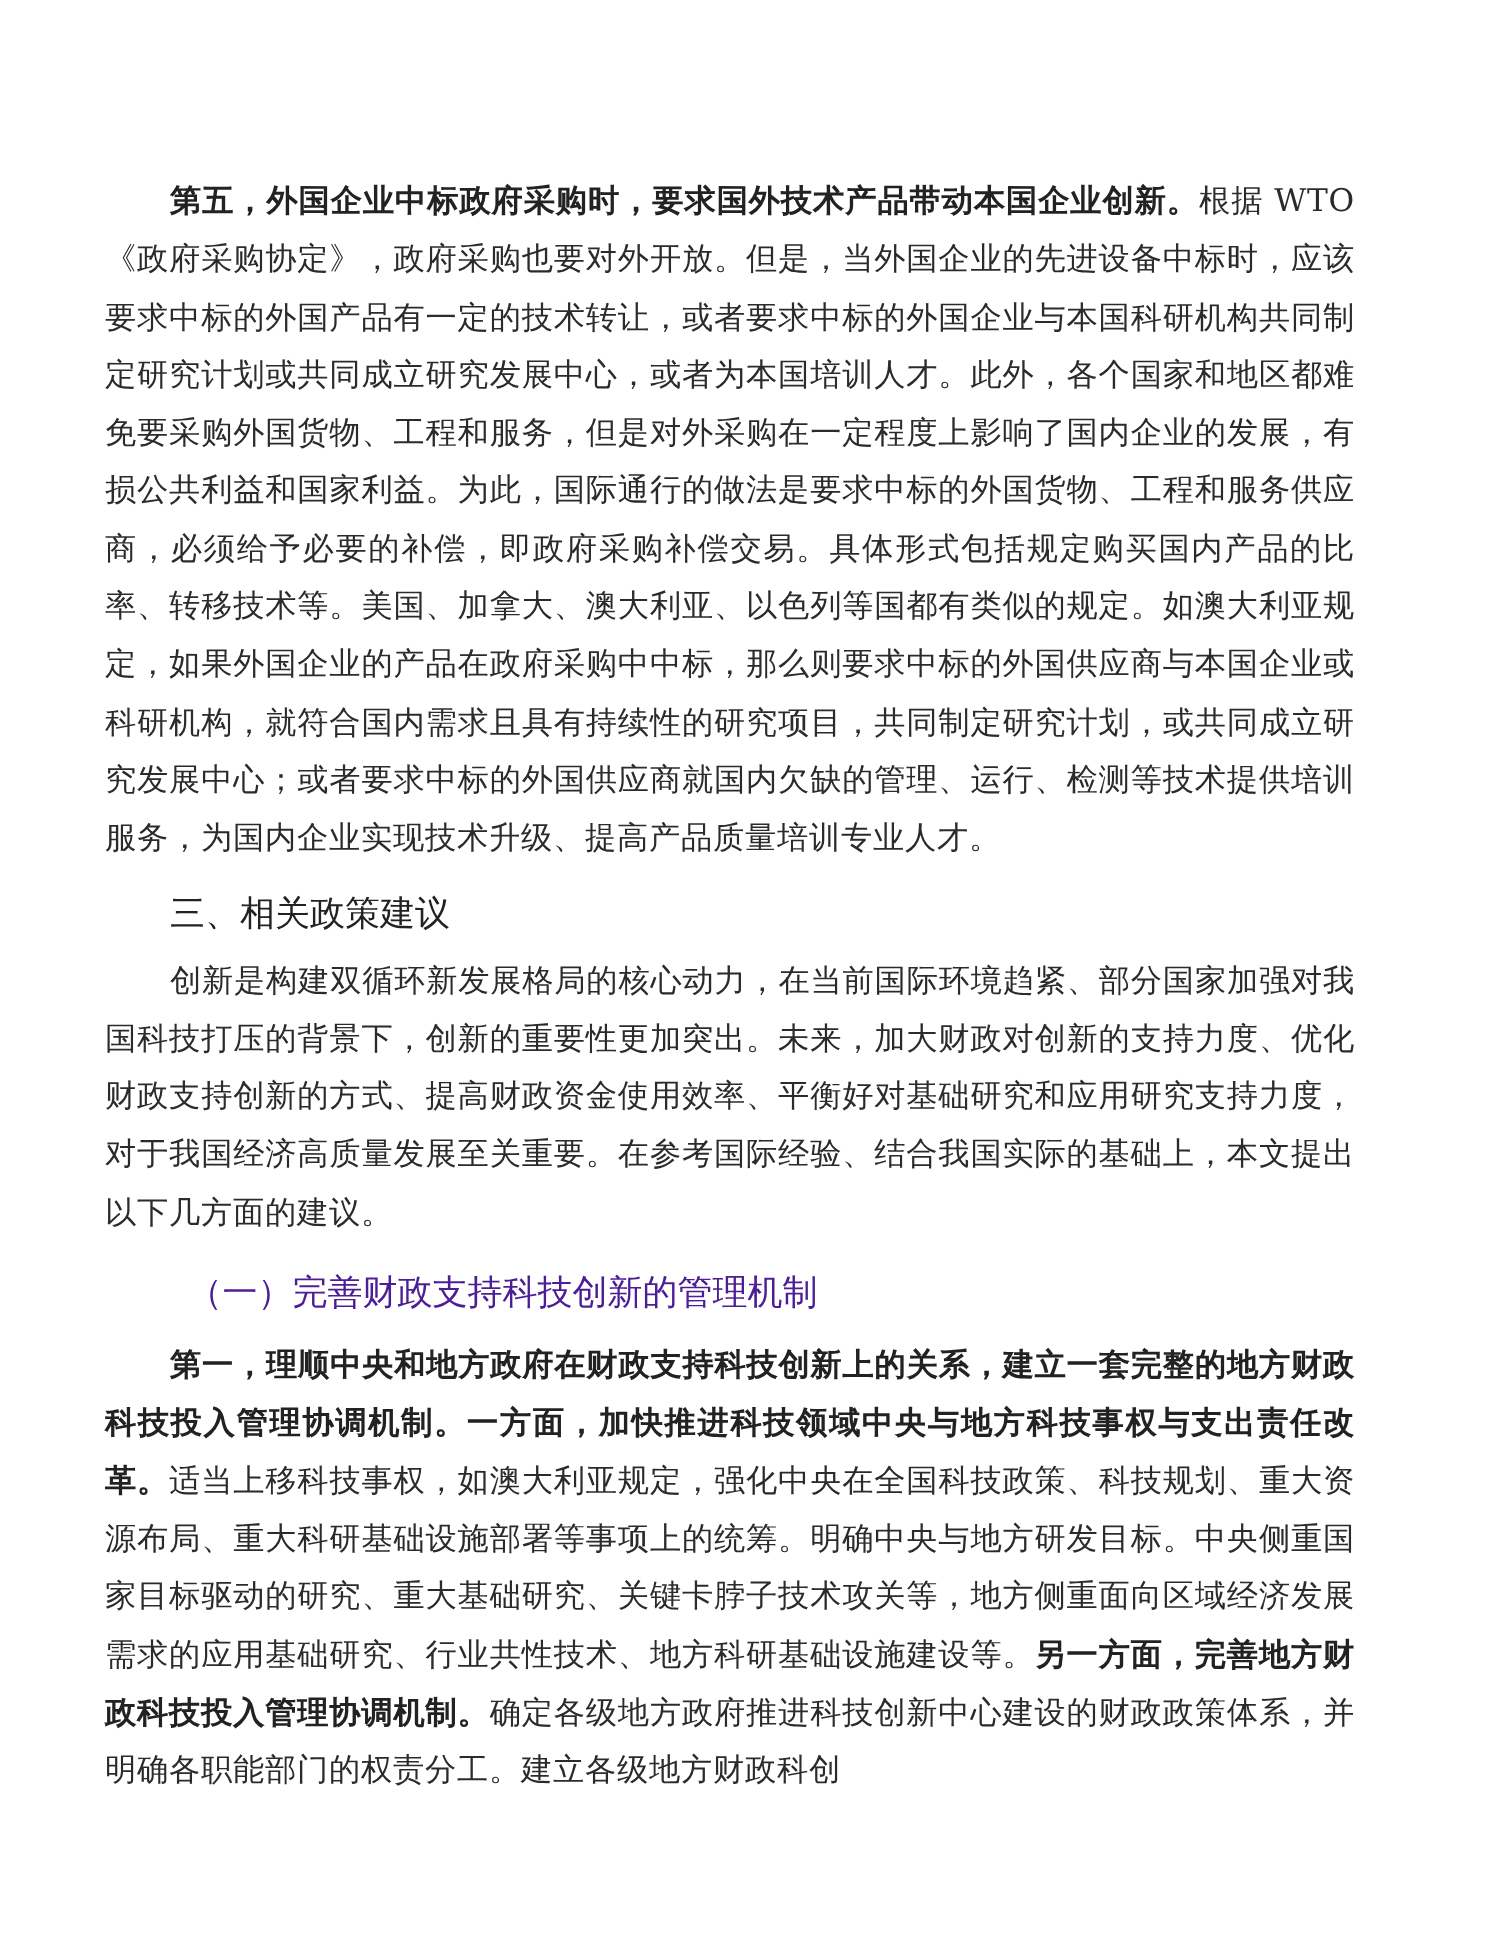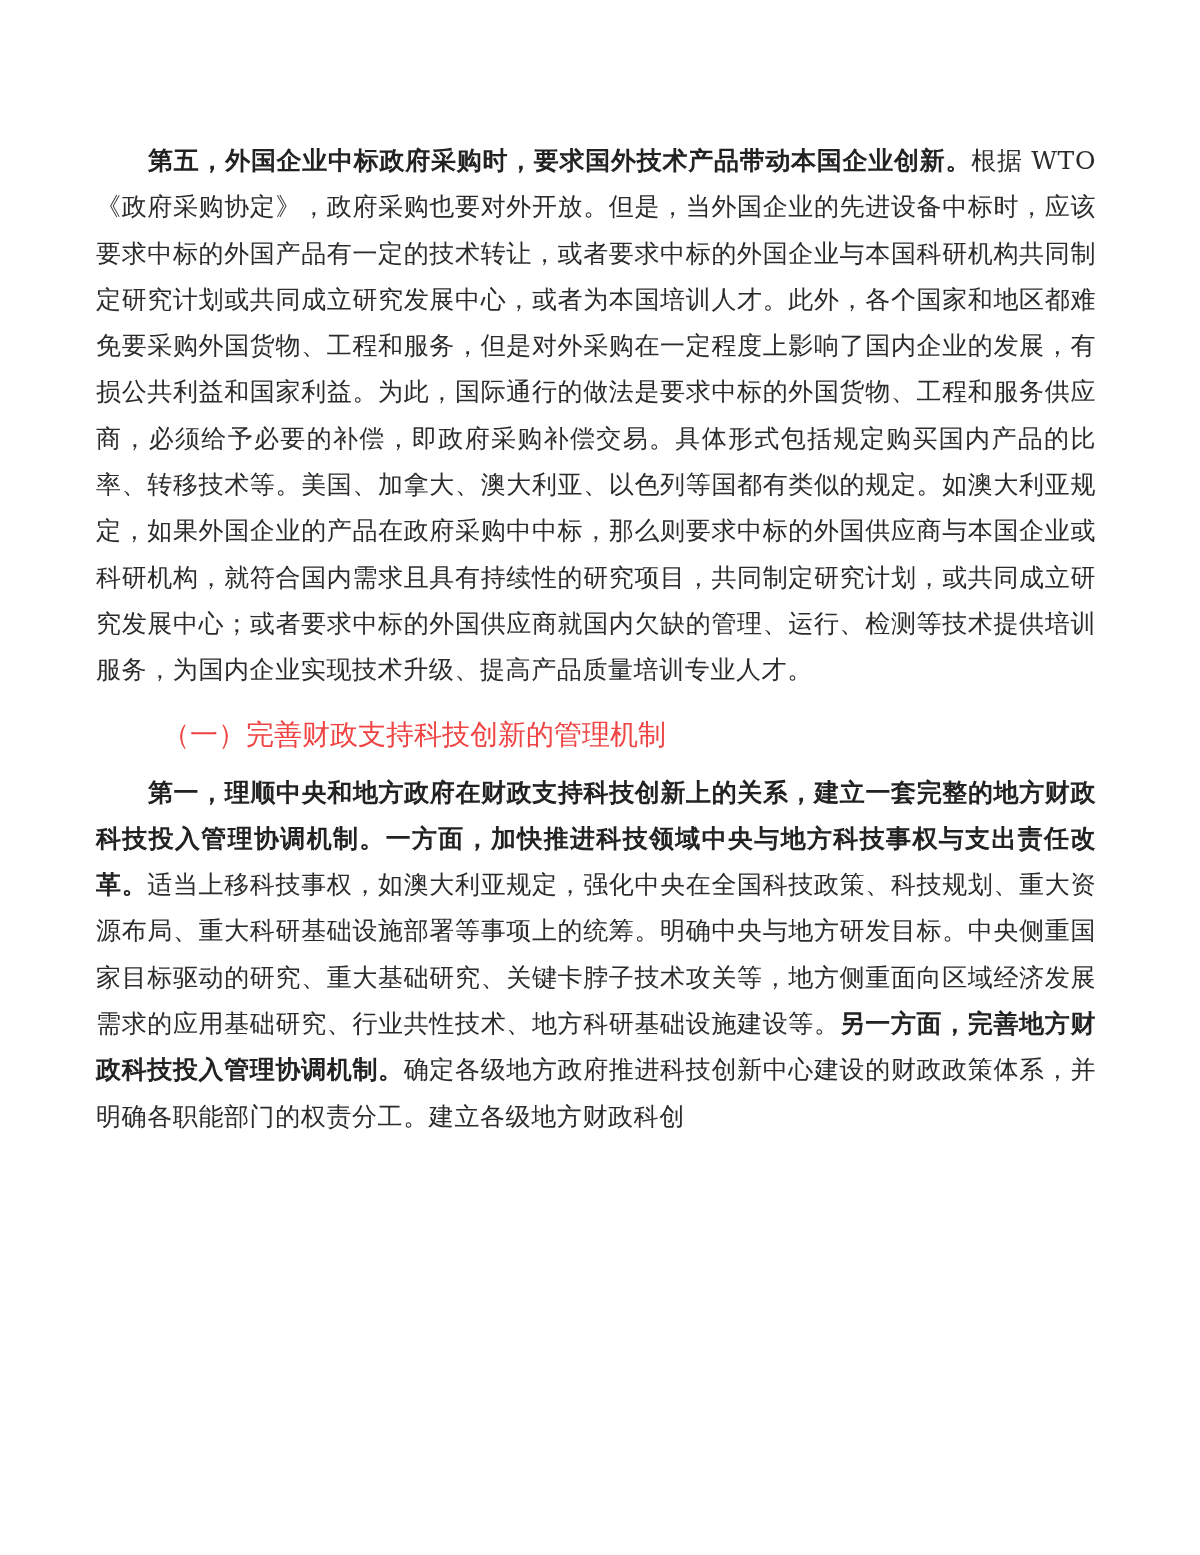--- a/index.html
+++ b/index.html
@@ -1,32 +1,34 @@
 <!DOCTYPE html>
 <html><head>
 <meta charset="utf-8">
 <style>
   html, body { margin: 0; padding: 0; background: #ffffff; }
   body { width: 1200px; height: 1555px; position: relative; overflow: hidden;
          font-family: "DejaVu Serif", "Liberation Serif", serif; color: #2b2b2b; }
-  .page { position: absolute; left: 96px; top: 138px; width: 1000px; }
+  .page { position: absolute; left: 84px; top: 138px; width: 1000px; }
   .p { font-size: 25px; line-height: 46.3px; text-align: justify; text-indent: 52px;
        letter-spacing: 0.6px; margin: 0; }
   .p b { font-family: "DejaVu Sans", "Liberation Sans", sans-serif; font-weight: bold; color: #222; }
   .h2 { font-family: "DejaVu Sans", "Liberation Sans", sans-serif; font-size: 28px;
         font-weight: normal; margin: 0; padding-left: 52px; height: 62px; line-height: 62px;
         margin-top: 6px; color: #222; }
   .h3 { font-family: "DejaVu Sans", "Liberation Sans", sans-serif; font-size: 28px;
         font-weight: normal; margin: 0; padding-left: 66px; height: 62px; line-height: 62px;
-        margin-top: 10px; margin-bottom: 4px; color: #ef4444; }
+        margin-top: 10px; margin-bottom: 4px; color: #4c1d95; }
 </style>
 </head>
 <body>
 
 <div class="page">
   <p class="p"><b>第五，外国企业中标政府采购时，要求国外技术产品带动本国企业创新。</b><span>根据 WTO《政府采购协定》，政府采购也要对外开放。但是，当外国企业的先进设备中标时，应该要求中标的外国产品有一定的技术转让，或者要求中标的外国企业与本国科研机构共同制定研究计划或共同成立研究发展中心，或者为本国培训人才。此外，各个国家和地区都难免要采购外国货物、工程和服务，但是对外采购在一定程度上影响了国内企业的发展，有损公共利益和国家利益。为此，国际通行的做法是要求中标的外国货物、工程和服务供应商，必须给予必要的补偿，即政府采购补偿交易。具体形式包括规定购买国内产品的比率、转移技术等。美国、加拿大、澳大利亚、以色列等国都有类似的规定。如澳大利亚规定，如果外国企业的产品在政府采购中中标，那么则要求中标的外国供应商与本国企业或科研机构，就符合国内需求且具有持续性的研究项目，共同制定研究计划，或共同成立研究发展中心；或者要求中标的外国供应商就国内欠缺的管理、运行、检测等技术提供培训服务，为国内企业实现技术升级、提高产品质量培训专业人才。</span></p>
 
+  <h2 class="h2">三、相关政策建议</h2>
 
+  <p class="p"><span>创新是构建双循环新发展格局的核心动力，在当前国际环境趋紧、部分国家加强对我国科技打压的背景下，创新的重要性更加突出。未来，加大财政对创新的支持力度、优化财政支持创新的方式、提高财政资金使用效率、平衡好对基础研究和应用研究支持力度，对于我国经济高质量发展至关重要。在参考国际经验、结合我国实际的基础上，本文提出以下几方面的建议。</span></p>
 
   <h3 class="h3">（一）完善财政支持科技创新的管理机制</h3>
 
   <p class="p"><b>第一，理顺中央和地方政府在财政支持科技创新上的关系，建立一套完整的地方财政科技投入管理协调机制。一方面，加快推进科技领域中央与地方科技事权与支出责任改革。</b><span>适当上移科技事权，如澳大利亚规定，强化中央在全国科技政策、科技规划、重大资源布局、重大科研基础设施部署等事项上的统筹。明确中央与地方研发目标。中央侧重国家目标驱动的研究、重大基础研究、关键卡脖子技术攻关等，地方侧重面向区域经济发展需求的应用基础研究、行业共性技术、地方科研基础设施建设等。</span><b>另一方面，完善地方财政科技投入管理协调机制。</b><span>确定各级地方政府推进科技创新中心建设的财政政策体系，并明确各职能部门的权责分工。建立各级地方财政科创</span></p>
 </div>
 
 </body></html>

